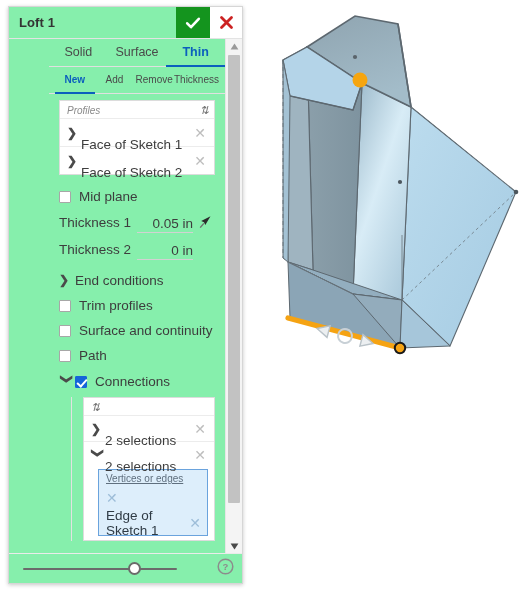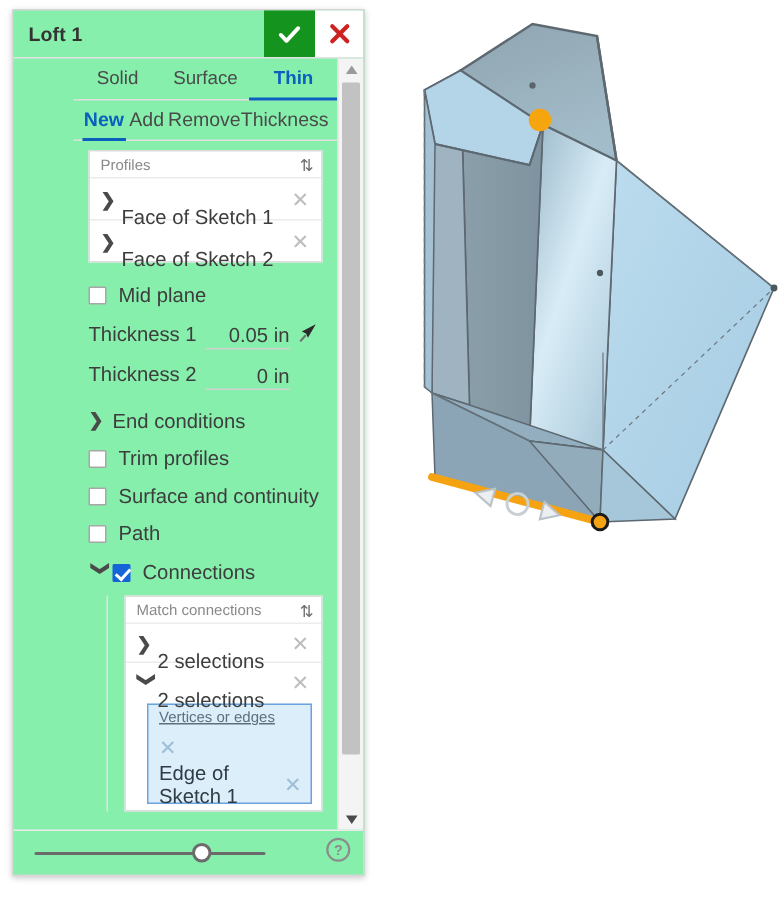--- a/index.html
+++ b/index.html
@@ -86,21 +86,21 @@
   }
   .tabs-secondary {
     display: flex;
     border-bottom: 1px solid #e0e0e0;
     height: 27px;
     padding: 0 6px;
   }
   .tabs-secondary .tab {
     flex: 1 1 0;
     display: flex; align-items: center; justify-content: center;
-    font-size: 13px; color: #4a4a4a;
+    font-size: 10px; color: #4a4a4a;
     cursor: pointer;
     border-bottom: 2px solid transparent;
     margin-bottom: -1px;
   }
   .tabs-secondary .tab.active {
     color: #0b5fbd; font-weight: bold;
     border-bottom-color: #0b5fbd;
   }
 
   
@@ -110,21 +110,21 @@
 
   
   .sel-box {
     border: 1px solid #dcdcdc;
     background: #fff;
     margin-bottom: 9px;
   }
   .sel-head {
     display: flex; align-items: center;
     padding: 3px 6px 1px 7px;
-    font-size: 10px; color: #8a8a8a;
+    font-size: 10px; color: #8a8a8a; font-style: italic;
   }
   .sel-head .lbl { flex: 1 1 auto; }
   .sort-ico { font-size: 11px; color: #6f6f6f; letter-spacing: -1px; cursor: pointer; }
   .sel-row {
     display: flex; align-items: center;
     height: 28px;
     padding: 0 6px 0 7px;
     font-size: 13.5px; color: #3d3d3d;
     border-top: 1px solid #ececec;
     cursor: pointer;
@@ -454,21 +454,20 @@
 
           <div class="chk-row" style="height:27px;">
             <span class="caret" style="width: 16px; font-size: 12px; color: rgb(74, 74, 74); font-weight: bold; display: inline-block; transform: rotate(90deg);">❯</span>
             <span class="cb checked"></span>
             <span>Connections</span>
           </div>
 
           <div class="nest">
             <div class="sel-box inner">
               <div class="sel-head">
-                <span class="lbl">Match connections</span>
                 <span class="sort-ico">⇅</span>
               </div>
               <div class="sel-row sub">
                 <span class="caret">❯</span>
                 <span class="name">2 selections</span>
                 <span class="x">✕</span>
               </div>
               <div class="sel-row sub">
                 <span class="caret" style="transform:rotate(90deg);display:inline-block;">❯</span>
                 <span class="name">2 selections</span>

